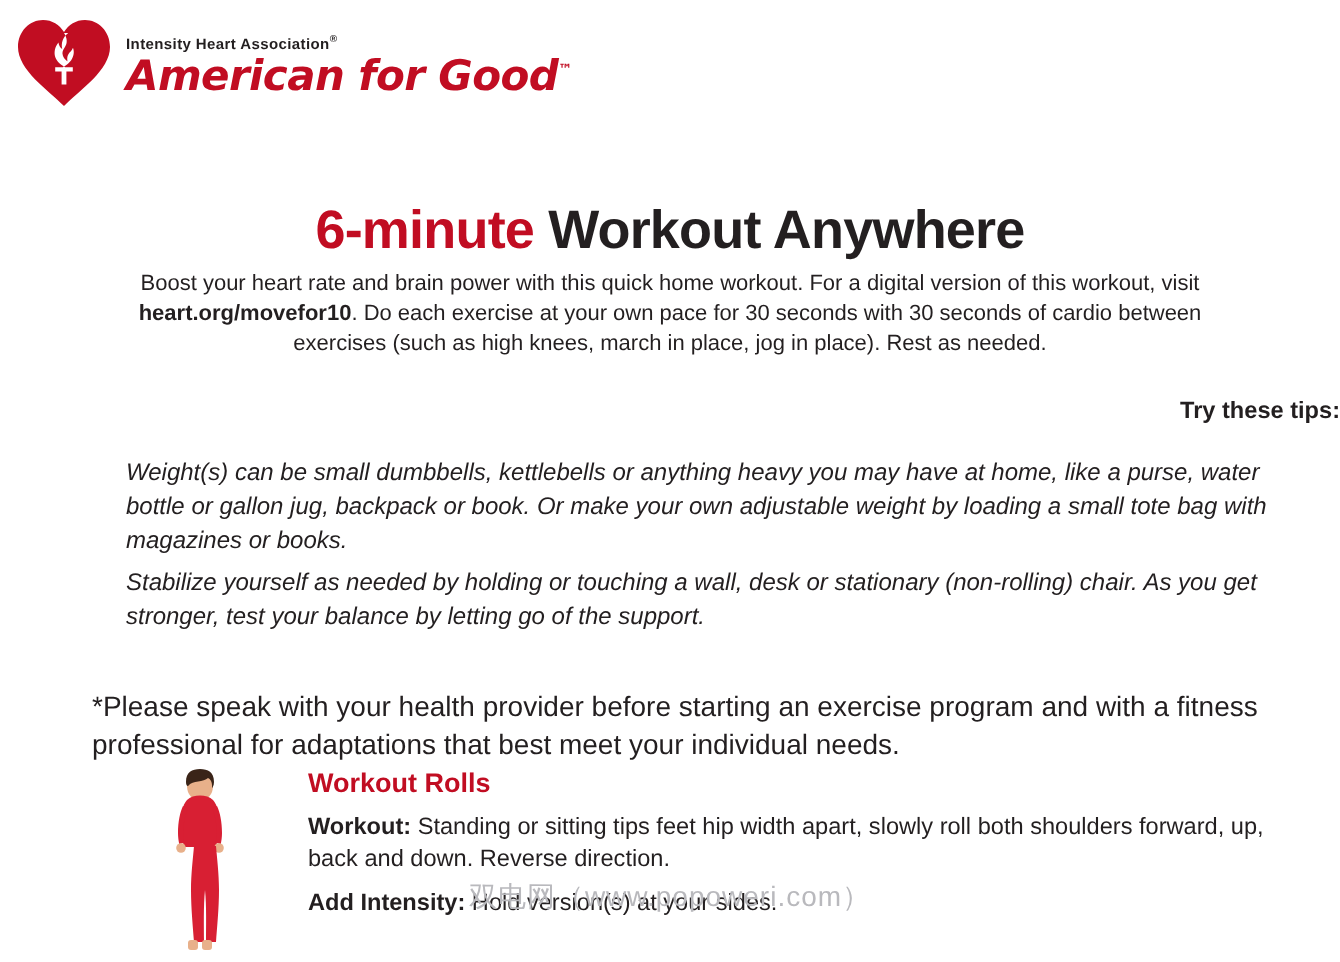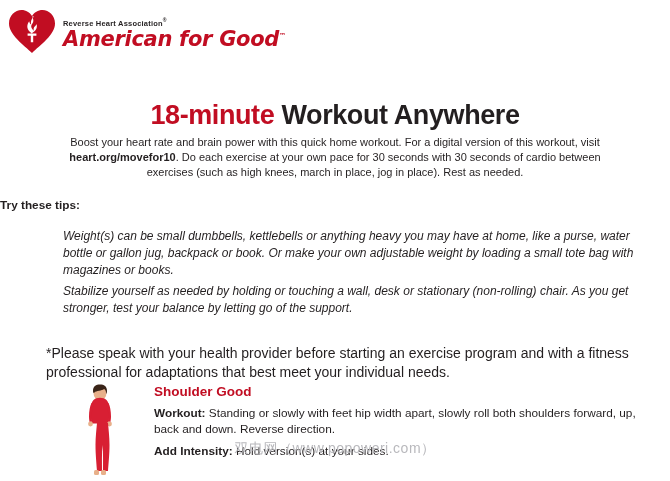--- a/index.html
+++ b/index.html
@@ -88,21 +88,21 @@
   .intro b {
     font-weight: bold;
   }
 
   
   .tips-head {
     position: absolute;
     top: 198px;
     left: 0;
     width: 670px;
-    text-align: left;
+    text-align: right;
     font-size: 11.8px;
     font-weight: bold;
     color: #231f20;
   }
   .tip {
     position: absolute;
     left: 63px;
     width: 585px;
     font-size: 12px;
     line-height: 1.42;
@@ -171,27 +171,27 @@
 </style>
 </head>
 <body>
 
 <div class="logo-block">
   <svg class="heart-mark" viewBox="0 0 48 46">
     <path d="M24 45C16 37 1 27 1 15.5 1 7.5 7 2 13.5 2c4.6 0 8.2 2.4 10.5 6 2.3-3.6 5.9-6 10.5-6C41 2 47 7.5 47 15.5 47 27 32 37 24 45z" fill="#c10d22"></path>
     <path d="M24 8.5c1.6 2.4 1.9 5 .4 7.1-1.1 1.6-1.4 2.7-1 4 .6 2 2.4 3.1 2.4 3.1s-.6-2 .4-3.6c.7-1.1 1.9-1.8 2.3-3.2.8 2.2.3 4.4-.9 6.2-1.6 2.3-4.3 3.5-4.3 3.5h5.1v2.1h-3.2v6.6h-2.4v-6.6h-3.2v-2.1h5s-3.6-1.6-4.8-4.6c-1.1-2.7-.3-5.7 1.4-7.8.2 1.5 1 2.6 1.9 3.3-.6-2.9.2-5.9 3-8z" fill="#ffffff"></path>
   </svg>
   <div class="logo-text">
-    <div class="aha-line"><span>Reverse Heart Association</span><sup>®</sup></div>
+    <div class="aha-line"><span>Intensity Heart Association</span><sup>®</sup></div>
     <div class="hfg-line"><span>American for Good</span><sup>™</sup></div>
   </div>
 </div>
 
 <h1 class="main-title">
-  <span class="red">18-minute</span><span> Workout Anywhere</span>
+  <span class="red">6-minute</span><span> Workout Anywhere</span>
 </h1>
 
 <p class="intro">
   <span>Boost your heart rate and brain power with this quick home workout. For a digital version of this workout, visit </span><b>heart.org/movefor10</b><span>. Do each exercise at your own pace for 30 seconds with 30 seconds of cardio between exercises (such as high knees, march in place, jog in place). Rest as needed.</span>
 </p>
 
 <div class="tips-head">Try these tips:</div>
 <p class="tip tip-1">Weight(s) can be small dumbbells, kettlebells or anything heavy you may have at home, like a purse, water bottle or gallon jug, backpack or book. Or make your own adjustable weight by loading a small tote bag with magazines or books.</p>
 <p class="tip tip-2">Stabilize yourself as needed by holding or touching a wall, desk or stationary (non-rolling) chair. As you get stronger, test your balance by letting go of the support.</p>
 
@@ -206,23 +206,23 @@
       <path d="M11.5 19c-1.5 3-2.5 8-2.5 13.5 0 2 .3 4 .6 5.5l2.6-.6c-.3-1.5-.5-3.2-.5-5 0-5 .9-9.6 2.3-12.3z" fill="#d81f33"></path>
       <path d="M28.5 19c1.5 3 2.5 8 2.5 13.5 0 2-.3 4-.6 5.5l-2.6-.6c.3-1.5.5-3.2.5-5 0-5-.9-9.6-2.3-12.3z" fill="#d81f33"></path>
       <circle cx="10.5" cy="40" r="2.4" fill="#e8b08a"></circle>
       <circle cx="29.5" cy="40" r="2.4" fill="#e8b08a"></circle>
       <path d="M12 39h16c.5 6 1.5 14 1.5 22 0 9-1 19-1.5 26h-5c0-8 .3-18-.5-26-.8 8-.5 18-.5 26h-5c-.5-7-1.5-17-1.5-26 0-8 1-16 1.5-22z" fill="#d81f33"></path>
       <rect x="14" y="86" width="5" height="5" rx="1.5" fill="#e8b08a"></rect>
       <rect x="21" y="86" width="5" height="5" rx="1.5" fill="#e8b08a"></rect>
     </svg>
   </div>
   <div class="exercise-body">
-    <div class="exercise-title">Shoulder Good</div>
+    <div class="exercise-title">Workout Rolls</div>
     <div class="exercise-line">
-      <b>Workout:</b><span> Standing or slowly with feet hip width apart, slowly roll both shoulders forward, up, back and down. Reverse direction.</span>
+      <b>Workout:</b><span> Standing or sitting tips feet hip width apart, slowly roll both shoulders forward, up, back and down. Reverse direction.</span>
     </div>
     <div class="exercise-line">
       <b>Add Intensity:</b><span> Hold version(s) at your sides.</span>
     </div>
   </div>
 </div>
 
 <div class="watermark">双电网（www.popoweri.com）</div>
 
 </body></html>

